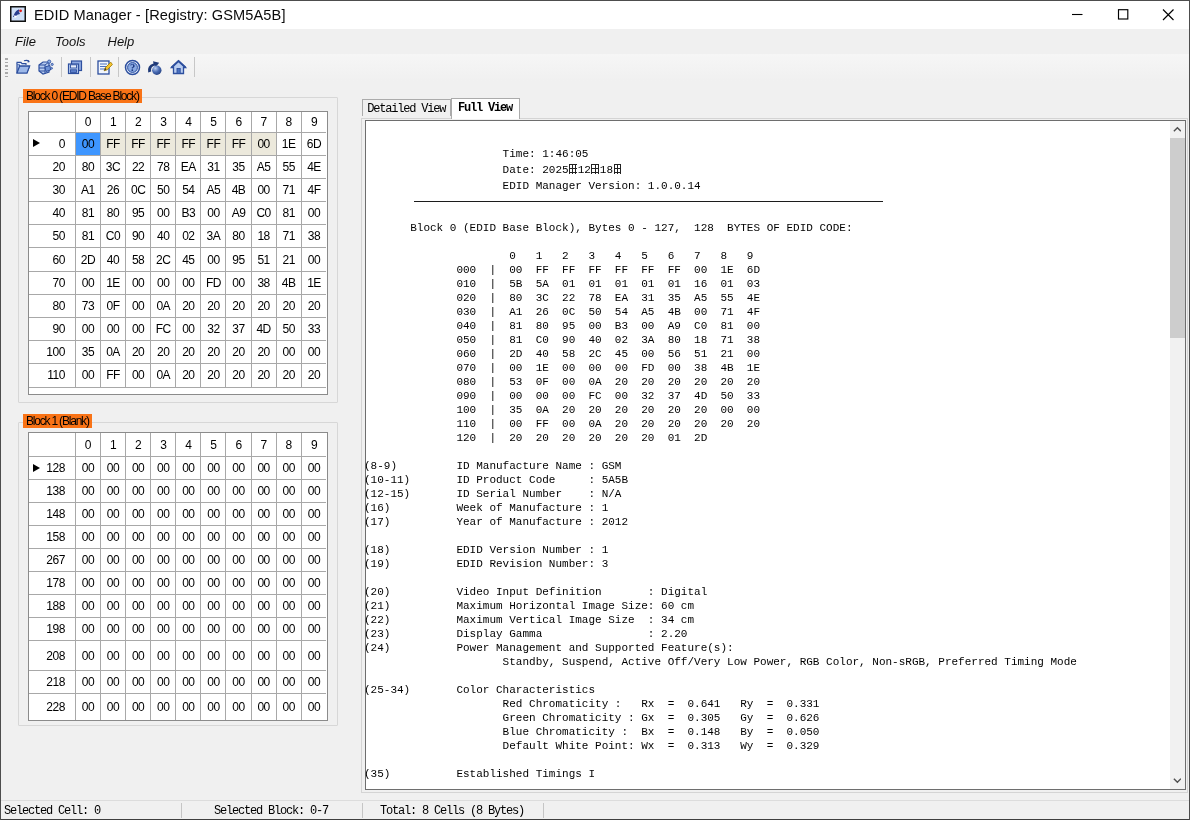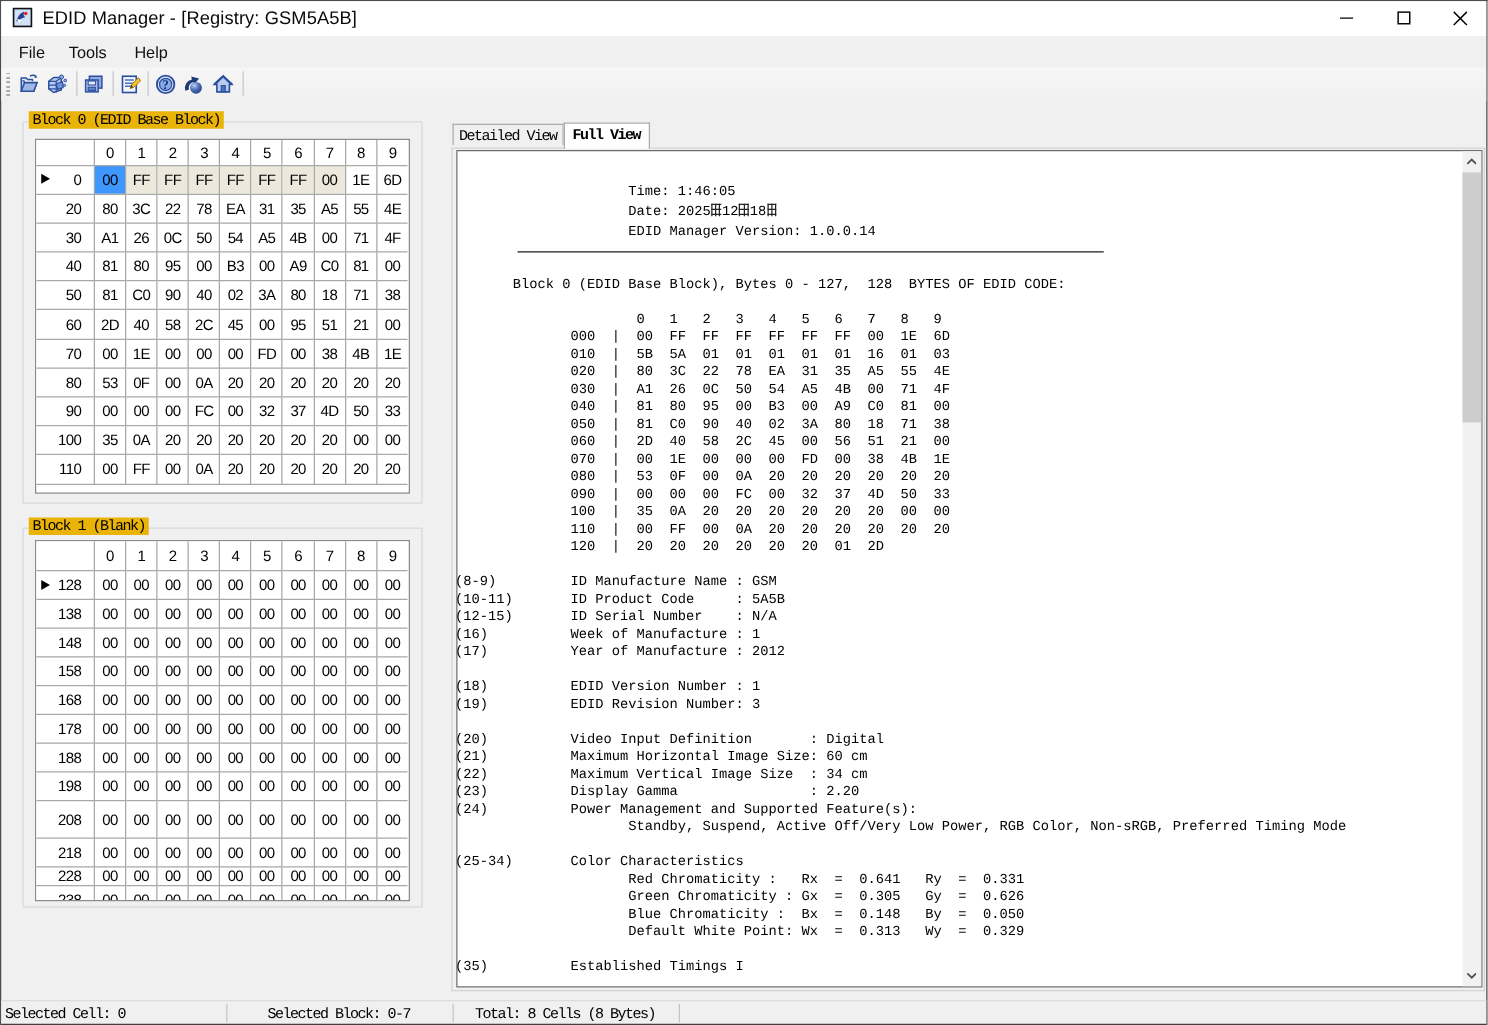--- a/index.html
+++ b/index.html
@@ -3,29 +3,29 @@
 * { margin:0; padding:0; box-sizing:border-box; }
 html,body { width:1190px; height:820px; overflow:hidden; }
 #win { position:absolute; left:0; top:0; width:1190px; height:820px; background:#f0f0f0;
   border-left:1.5px solid #4d4d4d; border-right:1.5px solid #4d4d4d; border-top:1px solid #4d4d4d;
   font-family:"Liberation Sans",sans-serif; }
 .abs { position:absolute; }
 #titlebar { left:0; top:0; width:100%; height:28px; background:#fff; }
 #title { left:33px; top:5.5px; font-size:14.6px; color:#0a0a0a; letter-spacing:0.1px; }
 #appicon { left:9px; top:5px; }
 #menubar { left:0; top:28px; width:100%; height:25px; background:#f0f0f0; font-size:13px; color:#111; }
-.mi { position:absolute; top:4.5px; }
+.mi { position:absolute; top:4.5px;font-style:italic; }
 #toolbar { left:0; top:53px; width:100%; height:27px; background:linear-gradient(#f6f6f6,#f0f0f0); }
 .tbi { position:absolute; top:4.5px; }
 .tbd { position:absolute; top:3px; height:20px; width:1px; background:#c7c7c7; }
 #grip { left:3.5px; top:4px; height:19px; width:3px;
   background:repeating-linear-gradient(#aaa 0 1.5px, transparent 1.5px 3.5px); }
 .gbox { border:1px solid #d7d7d7; border-radius:1px; }
-.glab { font-family:Liberation Mono, monospace; font-size:12px; letter-spacing:-1.2px;
-  color:#000; background:#eab308; padding:0 3px; }
+.glab { font-family:Liberation Sans, sans-serif; font-size:12px; letter-spacing:-1.2px;
+  color:#000; background:#f97316; padding:0 3px; }
 .gridwrap { overflow:hidden; background:#fff; border:1.5px solid #8b8b8b; }
 table.grid { border-collapse:collapse; table-layout:fixed; background:#fff;
   font-family:"Liberation Sans",sans-serif; font-size:12px; color:#000; }
 table.grid col.chdr { width:46.4px; }
 table.grid col.cdat { width:25.1px; }
 table.grid td { border:1px solid #a8a8a8; text-align:center; padding:0; overflow:hidden; letter-spacing:-0.5px; }
 table.grid tr td:first-child { border-left:none; }
 table.grid tr td:last-child { border-right:none; }
 table.grid tr:first-child td { border-top:none; }
 table.grid td.rh { text-align:right; padding-right:10px; position:relative; }
@@ -253,21 +253,21 @@
             <td>00</td>
             <td>00</td>
             <td>FD</td>
             <td>00</td>
             <td>38</td>
             <td>4B</td>
             <td>1E</td>
           </tr>
           <tr style="height:23.2px">
             <td class="rh">80</td>
-            <td>53</td>
+            <td>73</td>
             <td>0F</td>
             <td>00</td>
             <td>0A</td>
             <td>20</td>
             <td>20</td>
             <td>20</td>
             <td>20</td>
             <td>20</td>
             <td>20</td>
           </tr>
@@ -391,21 +391,21 @@
             <td>00</td>
             <td>00</td>
             <td>00</td>
             <td>00</td>
             <td>00</td>
             <td>00</td>
             <td>00</td>
             <td>00</td>
           </tr>
           <tr style="height:23.0px">
-            <td class="rh">168</td>
+            <td class="rh">267</td>
             <td>00</td>
             <td>00</td>
             <td>00</td>
             <td>00</td>
             <td>00</td>
             <td>00</td>
             <td>00</td>
             <td>00</td>
             <td>00</td>
             <td>00</td>
@@ -468,21 +468,21 @@
             <td>00</td>
             <td>00</td>
             <td>00</td>
             <td>00</td>
             <td>00</td>
             <td>00</td>
             <td>00</td>
             <td>00</td>
             <td>00</td>
           </tr>
-          <tr style="height:15px">
+          <tr style="height:27px">
             <td class="rh">228</td>
             <td>00</td>
             <td>00</td>
             <td>00</td>
             <td>00</td>
             <td>00</td>
             <td>00</td>
             <td>00</td>
             <td>00</td>
             <td>00</td>

